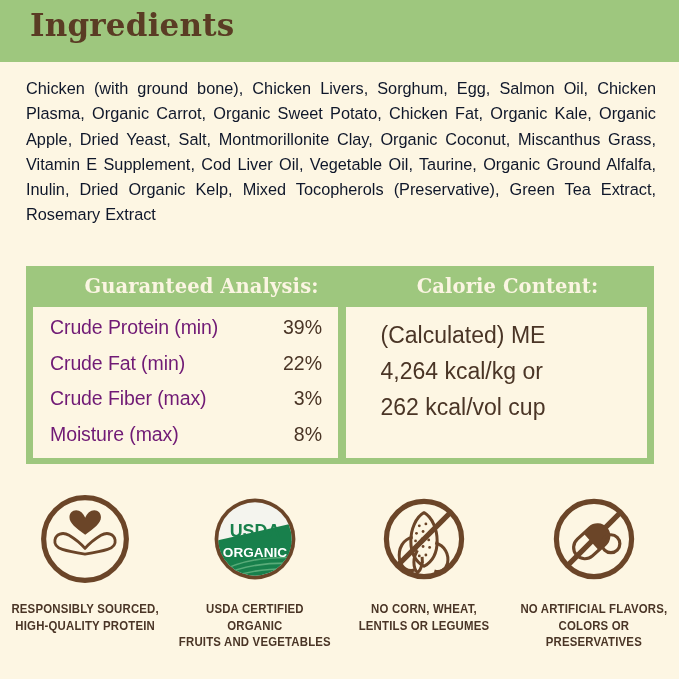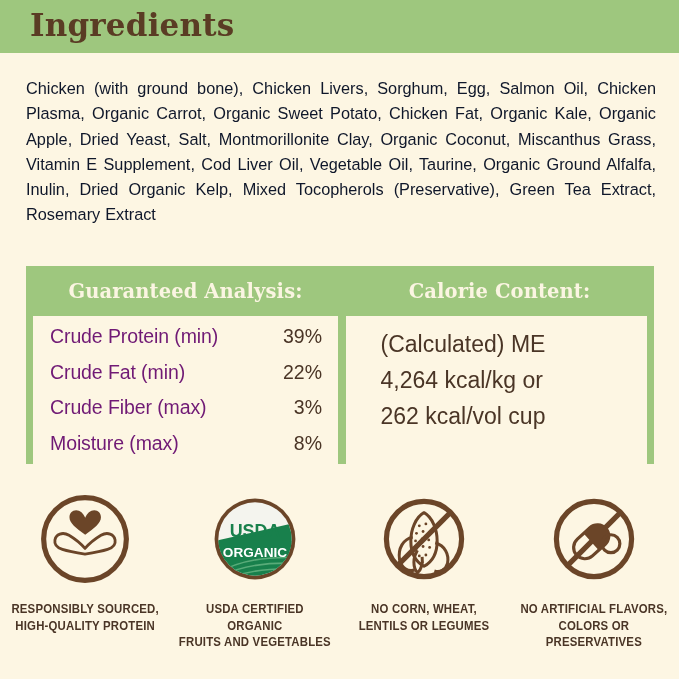--- a/index.html
+++ b/index.html
@@ -19,21 +19,21 @@
     height: 679px;
     background: #fdf6e3;
   }
 
   
   .header-bar {
     position: absolute;
     left: 0;
     top: 0;
     width: 679px;
-    height: 53px;
+    height: 62px;
     background: #9ec77e;
   }
   .header-title {
     position: absolute;
     left: 30px;
     top: 7px;
     font-family: "DejaVu Serif", serif;
     font-weight: bold;
     font-size: 31px;
     letter-spacing: 0.2px;
@@ -61,22 +61,23 @@
     top: 266px;
     width: 628px;
     height: 198px;
     background: #9ec77e;
     box-sizing: border-box;
     display: flex;
     flex-direction: column;
   }
   .panel-heads {
     display: flex;
-    height: 50px;
+    height: 41px;
     flex: none;
+    margin-left: 16px;
   }
   .panel-head {
     flex: 1 1 0;
     display: flex;
     align-items: center;
     justify-content: center;
     font-family: "DejaVu Serif", serif;
     font-weight: bold;
     font-size: 19.5px;
     color: #fbf5e2;

